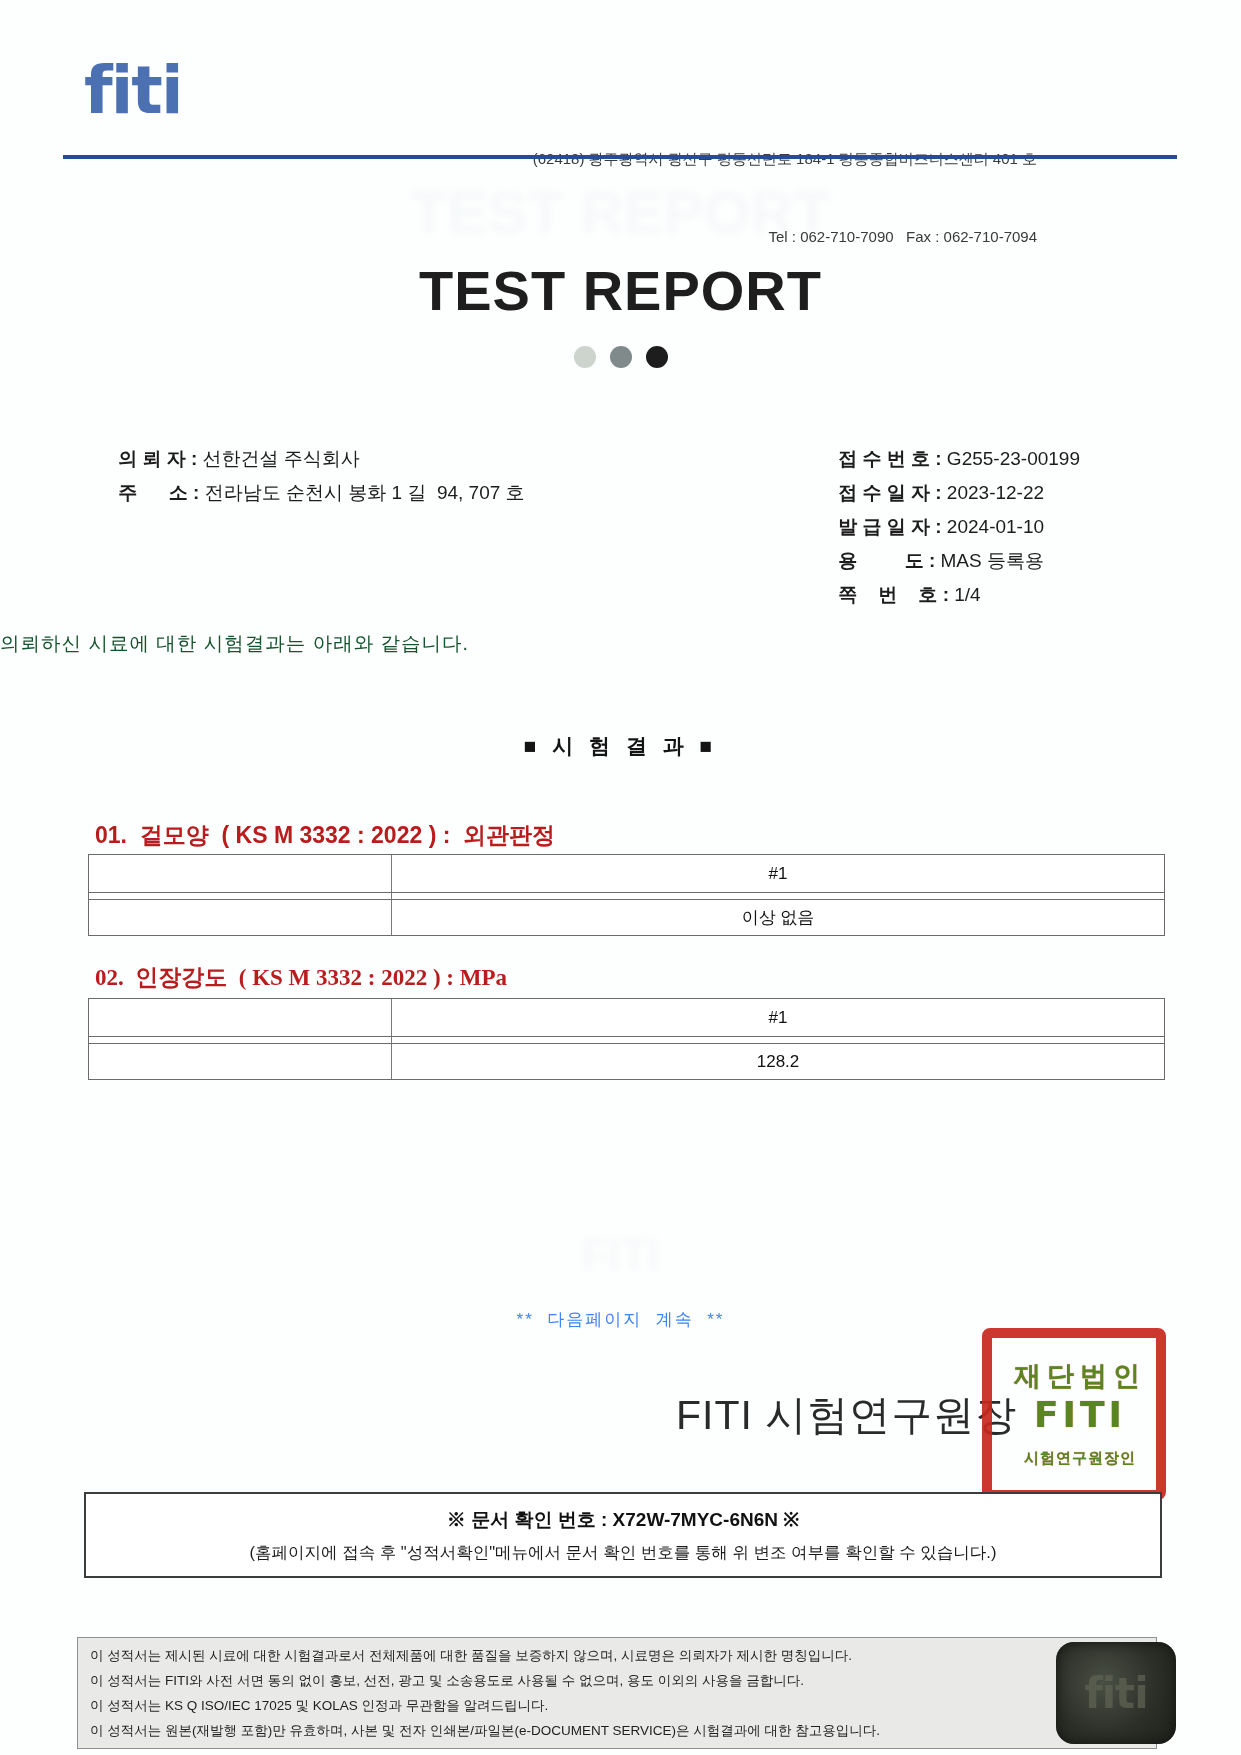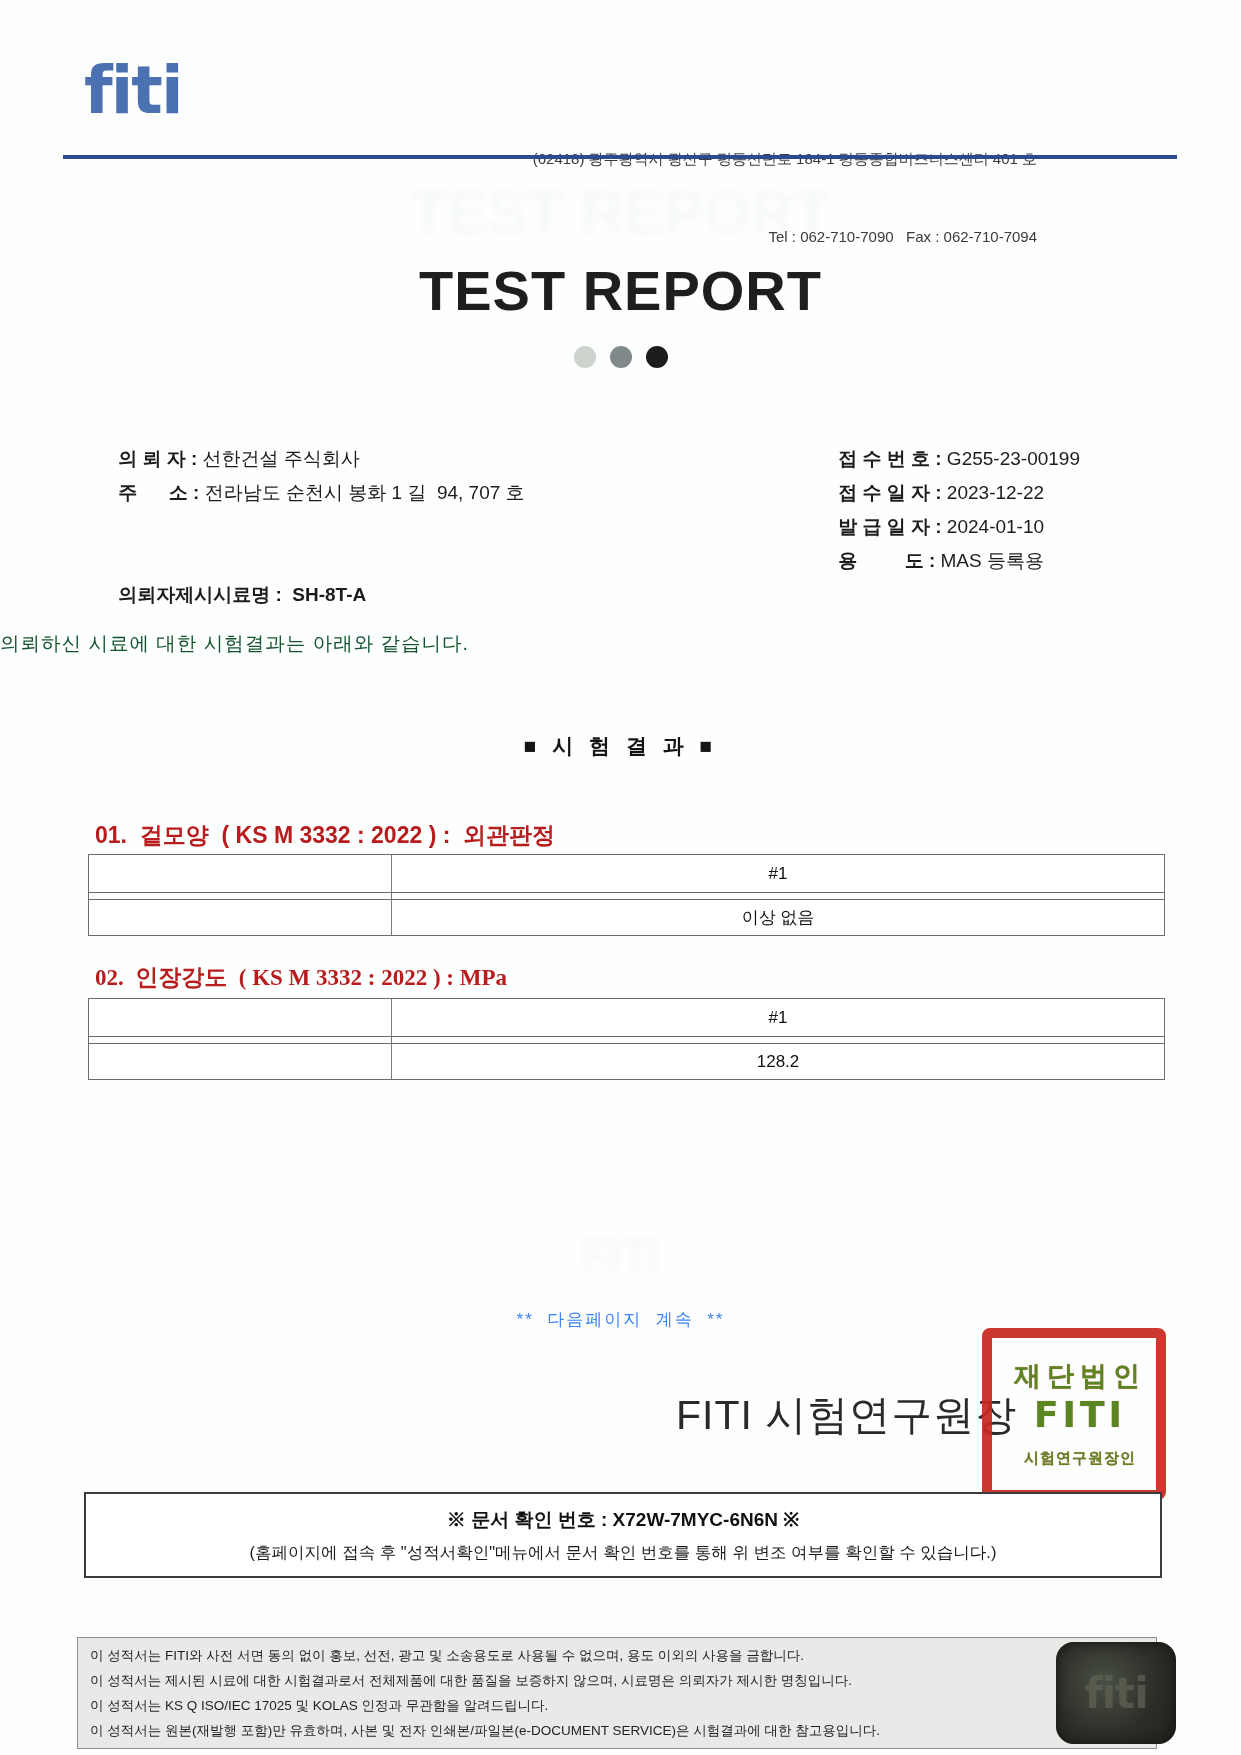--- a/index.html
+++ b/index.html
@@ -155,35 +155,35 @@
     <div class="dot dot2"></div>
     <div class="dot dot3"></div>
   </div>
 
   <div class="inforow l-row1">
     <span class="lbl">의 뢰 자 : </span><span class="val">선한건설 주식회사</span>
   </div>
   <div class="inforow l-row2">
     <span class="lbl">주      소 : </span><span class="val">전라남도 순천시 봉화 1 길  94, 707 호</span>
   </div>
-  <div class="inforow sample-row">
-    <span class="lbl">의뢰자제시시료명 :  </span><span class="val">SH-8T-A</span>
-  </div>
 
   <div class="inforow r-row1">
     <span class="lbl">접 수 번 호 : </span><span class="val">G255-23-00199</span>
   </div>
   <div class="inforow r-row2">
     <span class="lbl">접 수 일 자 : </span><span class="val">2023-12-22</span>
   </div>
   <div class="inforow r-row3">
     <span class="lbl">발 급 일 자 : </span><span class="val">2024-01-10</span>
   </div>
   <div class="inforow r-row4">
     <span class="lbl">용         도 : </span><span class="val">MAS 등록용</span>
+  </div>
+  <div class="inforow r-row5">
+    <span class="lbl">쪽    번    호 : </span><span class="val">1/4</span>
   </div>
 
   <div class="intro">의뢰하신  시료에  대한  시험결과는  아래와  같습니다.</div>
   <div class="results-heading">■   시 험 결 과   ■</div>
 
   <div class="sec-heading sec1-h">01.  겉모양  ( KS M 3332 : 2022 ) :  외관판정</div>
   <div class="rtable t1">
     <div class="trow header">
       <div class="cell-label"></div>
       <div class="cell-val">#1</div>
@@ -216,22 +216,22 @@
     <div class="s2">FITI</div>
     <div class="s3">시험연구원장인</div>
   </div>
 
   <div class="verify">
     <div class="v1">※ 문서 확인 번호 : X72W-7MYC-6N6N ※</div>
     <div class="v2">(홈페이지에 접속 후 "성적서확인"메뉴에서 문서 확인 번호를 통해 위 변조 여부를 확인할 수 있습니다.)</div>
   </div>
 
   <div class="footer">
+    <div>이 성적서는 제시된 시료에 대한 시험결과로서 전체제품에 대한 품질을 보증하지 않으며, 시료명은 의뢰자가 제시한 명칭입니다.</div>
     <div>이 성적서는 FITI와 사전 서면 동의 없이 홍보, 선전, 광고 및 소송용도로 사용될 수 없으며, 용도 이외의 사용을 금합니다.</div>
-    <div>이 성적서는 제시된 시료에 대한 시험결과로서 전체제품에 대한 품질을 보증하지 않으며, 시료명은 의뢰자가 제시한 명칭입니다.</div>
     <div>이 성적서는 KS Q ISO/IEC 17025 및 KOLAS 인정과 무관함을 알려드립니다.</div>
     <div>이 성적서는 원본(재발행 포함)만 유효하며, 사본 및 전자 인쇄본/파일본(e-DOCUMENT SERVICE)은 시험결과에 대한 참고용입니다.</div>
   </div>
 
   <div class="stamp">
     <span>fiti</span>
   </div>
 
 </div>
 

